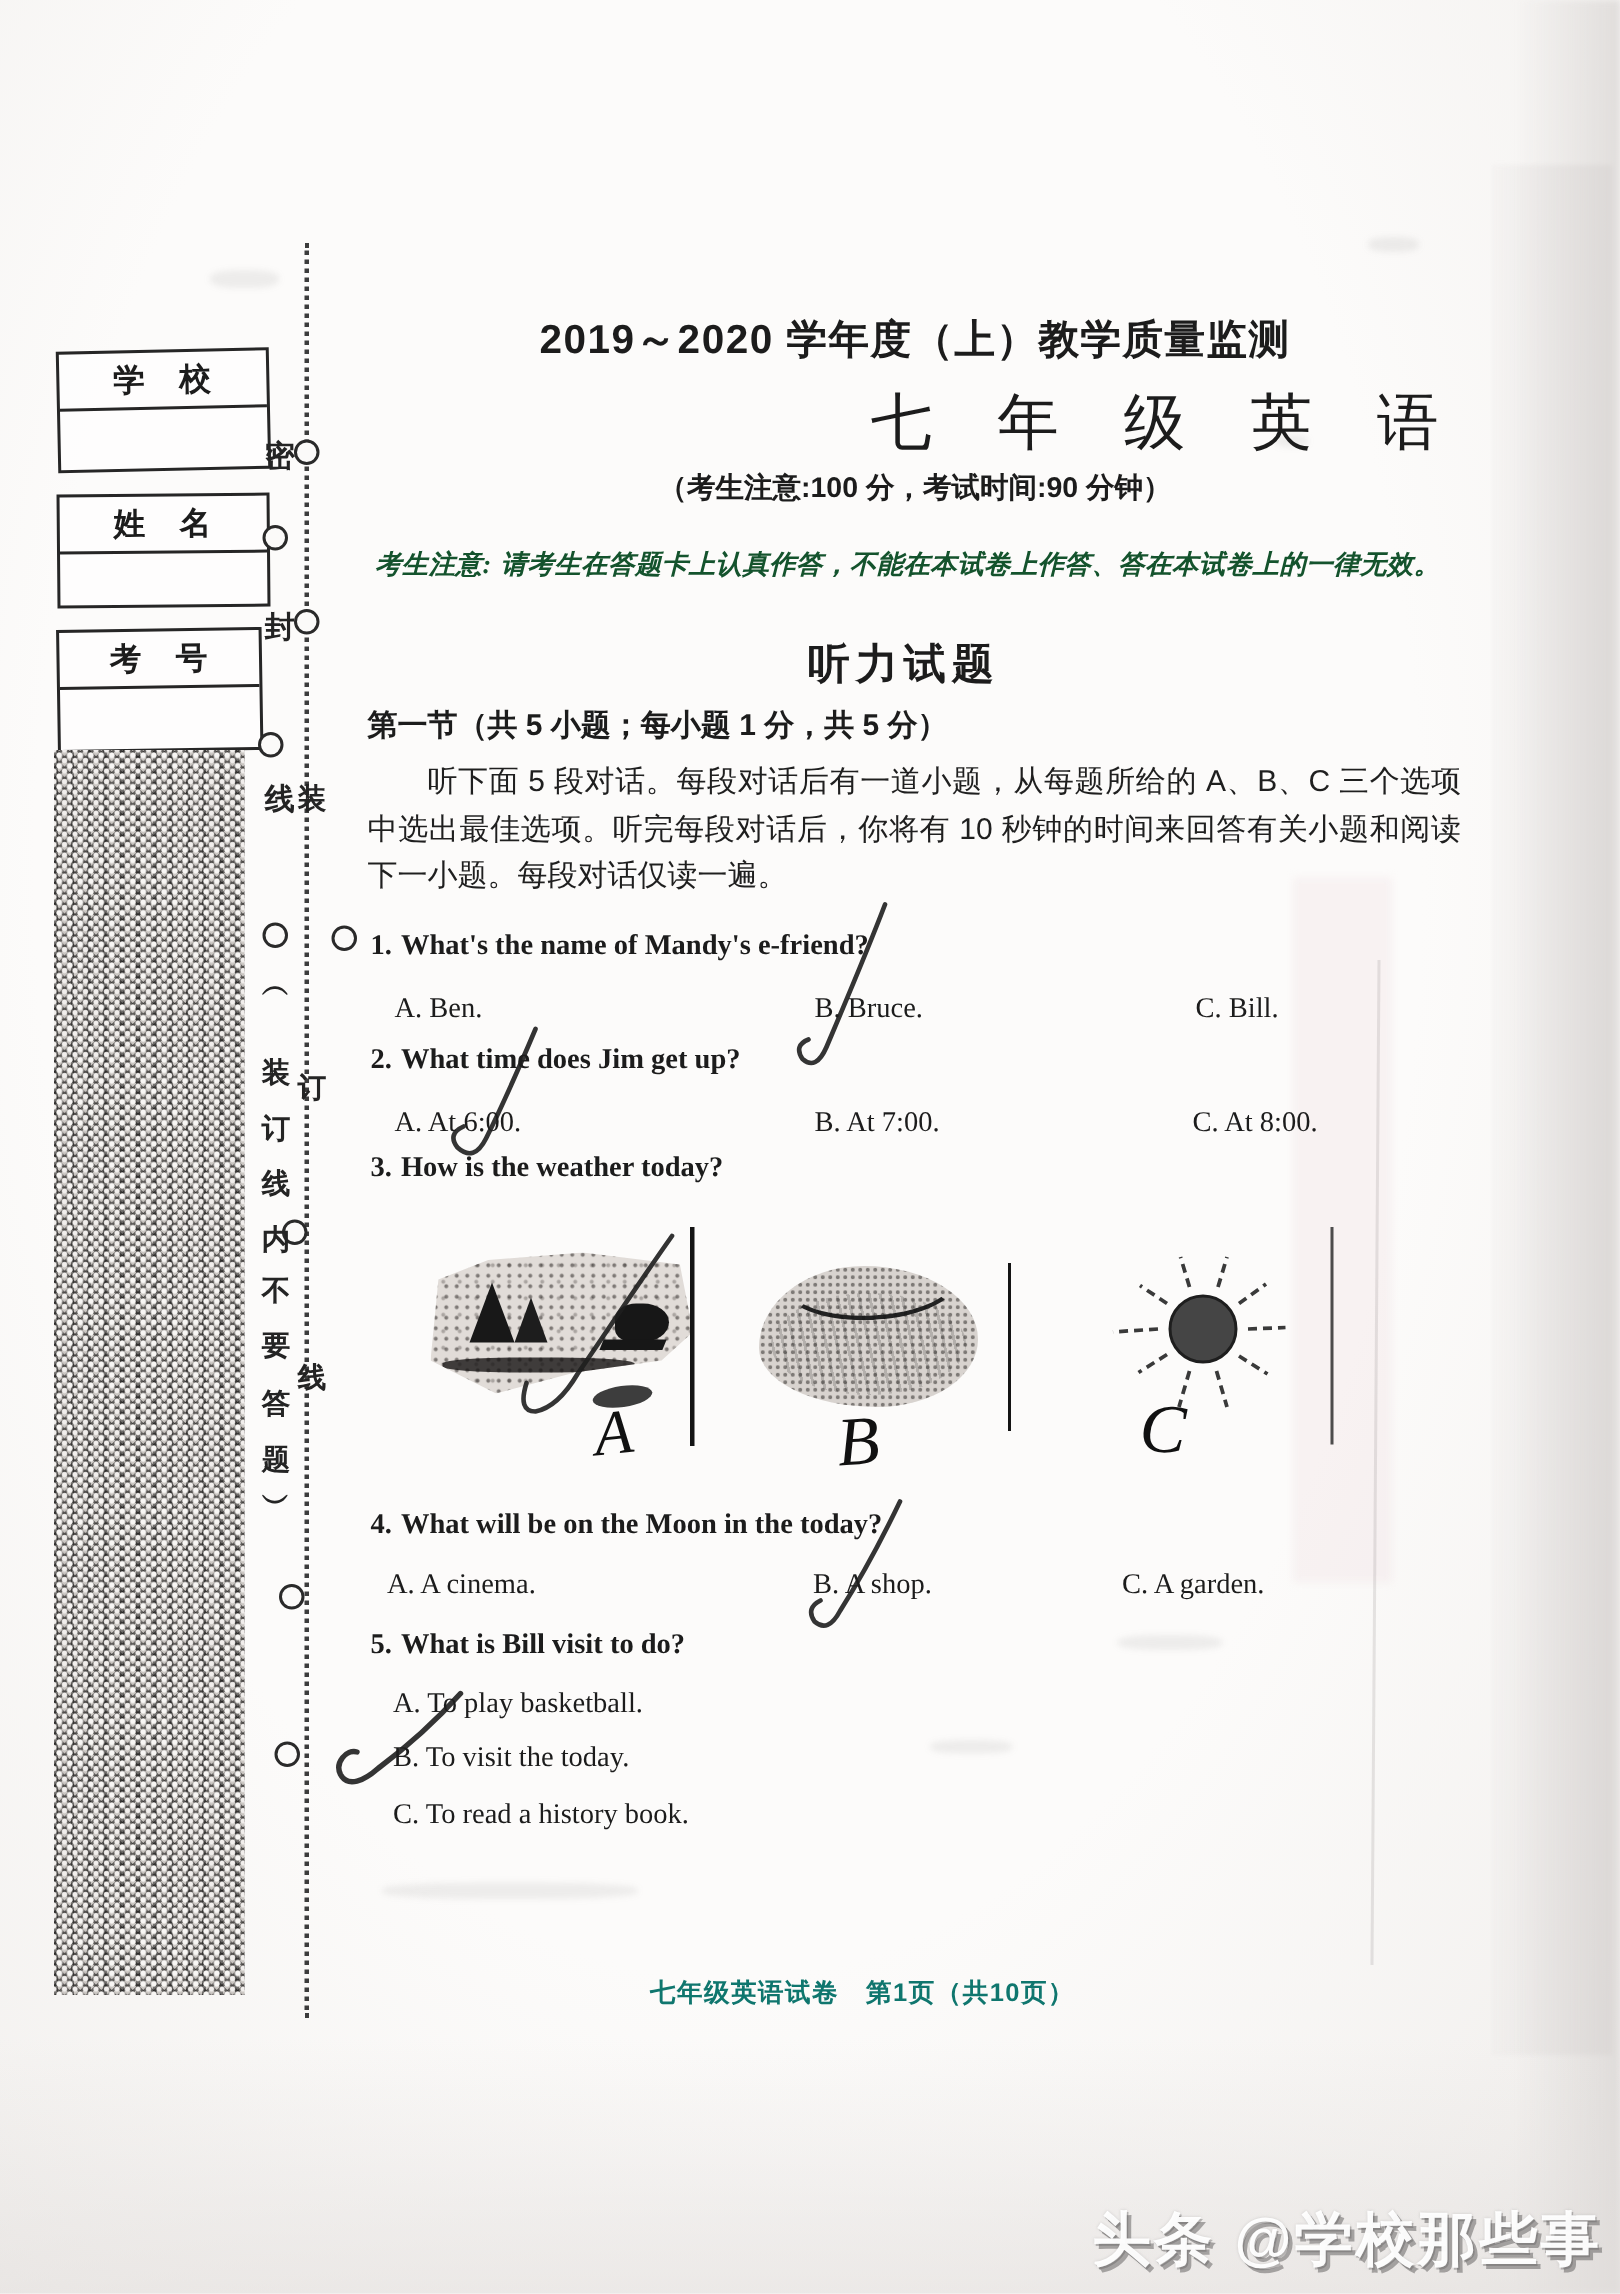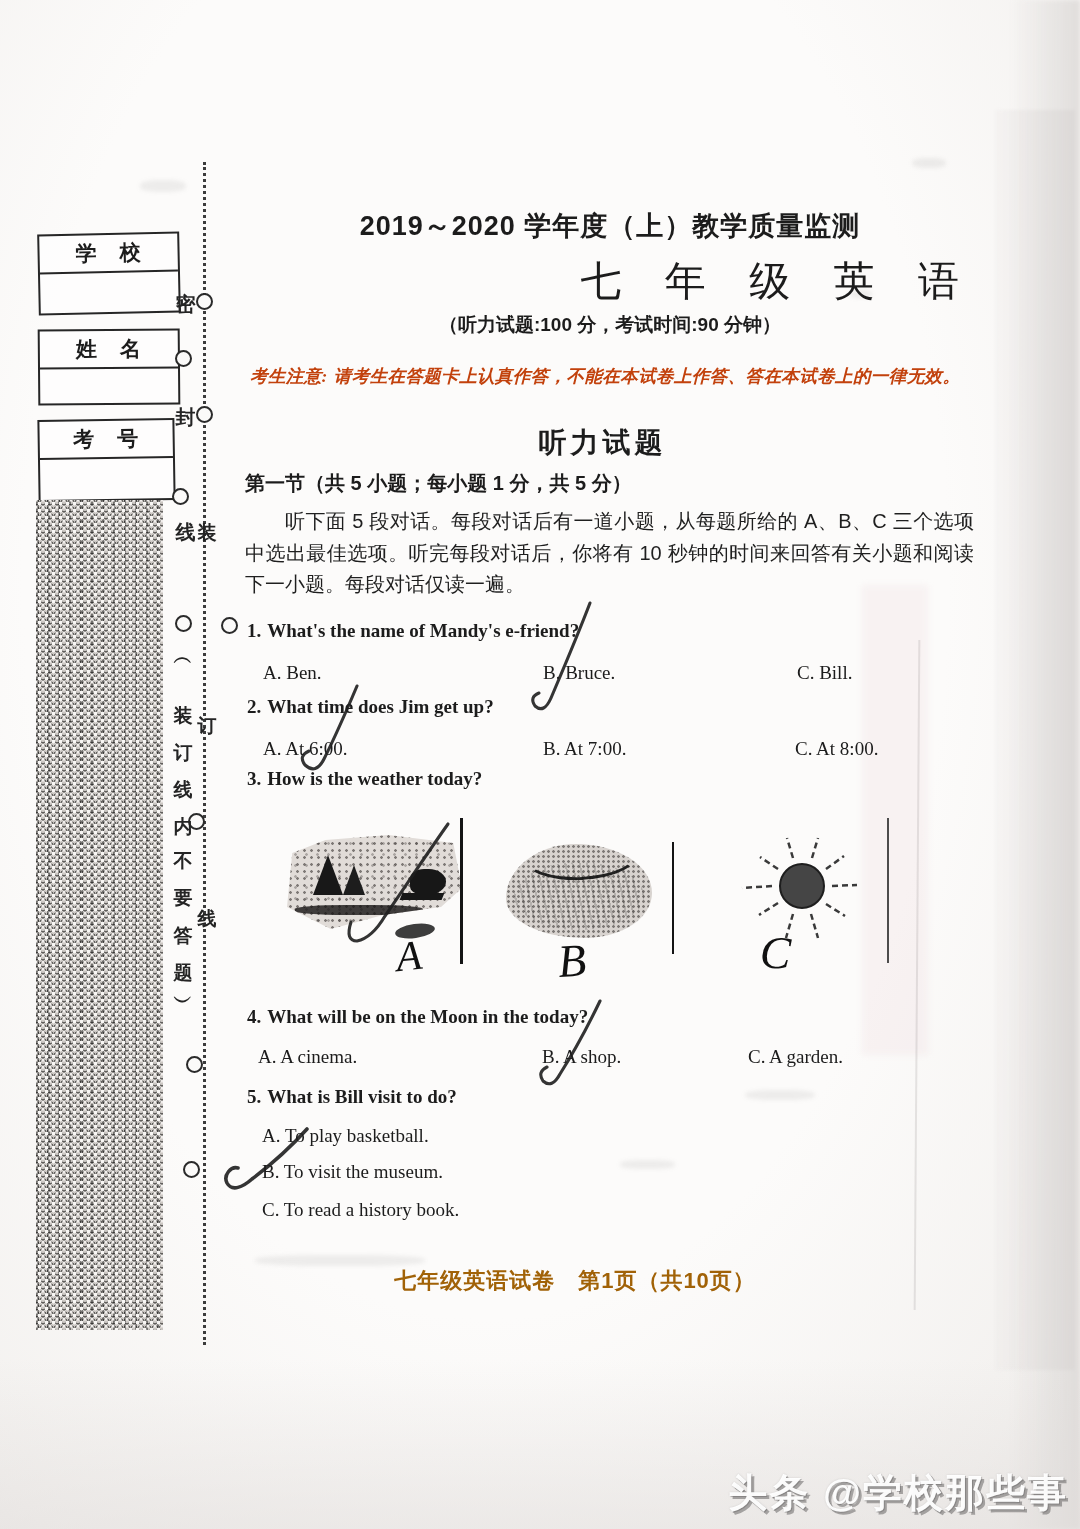--- a/index.html
+++ b/index.html
@@ -80,21 +80,21 @@
 
   
   .cn{font-family:"Liberation Sans", sans-serif;}
   .term-title{left:245px;top:208px;width:730px;text-align:center;
     font-weight:700;font-size:27px;letter-spacing:1px;}
   .subject-title{left:245px;top:254px;width:730px;text-align:right;
     font-weight:400;font-size:41px;letter-spacing:16px;text-indent:16px;}
   .exam-meta{left:245px;top:312px;width:730px;text-align:center;
     font-weight:700;font-size:19px;}
   .notice{left:250px;top:364px;width:724px;font-size:17.5px;font-weight:600;
-    font-style:italic;letter-spacing:.4px;color:#c2410c;}
+    font-style:italic;letter-spacing:.4px;color:#14532d;}
   .notice b{margin-right:6px;}
 
   
   .sec-title{left:245px;top:424px;width:715px;text-align:center;
     font-weight:700;font-size:28px;letter-spacing:4px;}
   .part-head{left:245px;top:470px;font-weight:700;font-size:20px;}
   .instr{left:245px;top:506px;width:729px;font-weight:400;font-size:20px;
     line-height:31.5px;text-indent:2em;text-align:justify;color:#1f1f1f;}
 
   
@@ -139,22 +139,22 @@
     background:repeating-linear-gradient(78deg, rgba(0,0,0,.28) 0 2px, transparent 2px 7px);
     opacity:.6;border-radius:50%;
   }
   .divline{position:absolute;background:#141414;}
   .hand-letter{
     position:absolute;font-family:"Liberation Serif", serif;font-style:italic;
     font-weight:400;color:#111;
   }
 
   
-  .footer{left:300px;top:1266px;width:550px;text-align:center;
-    font-weight:600;font-size:22px;letter-spacing:1px;color:#a16207;}
+  .footer{left:300px;top:1317px;width:550px;text-align:center;
+    font-weight:600;font-size:17px;letter-spacing:1px;color:#0f766e;}
   .watermark{
     position:absolute;right:12px;top:1466px;
     font-family:Liberation Sans, sans-serif;font-weight:700;font-size:39px;letter-spacing:2px;
     color:rgba(255,255,255,.96);
     text-shadow:3px 3px 0 rgba(92,90,90,.5), 1px 1px 0 rgba(120,118,118,.45), 0 0 2px rgba(150,148,148,.35);
     white-space:nowrap;
   }
   .checks{position:absolute;left:0;top:0;pointer-events:none;}
 </style>
 </head>
@@ -199,21 +199,21 @@
 <div class="ring" style="left:188px;top:813px"></div>
 <div class="ring" style="left:186px;top:1056px"></div>
 <div class="ring" style="left:183px;top:1161px"></div>
 
 <div class="vtext seal-chars">密封线</div>
 <div class="vtext bind-note">（装订线内不要答题）</div>
 <div class="vtext bindline-chars">装订线</div>
 
 <div class="abs cn term-title">2019～2020 学年度（上）教学质量监测</div>
 <div class="abs cn subject-title">七 年 级 英 语</div>
-<div class="abs cn exam-meta">（听力试题:100 分，考试时间:90 分钟）</div>
+<div class="abs cn exam-meta">（考生注意:100 分，考试时间:90 分钟）</div>
 <div class="abs notice"><b>考生注意:</b><span>请考生在答题卡上认真作答，不能在本试卷上作答、答在本试卷上的一律无效。</span></div>
 
 <div class="abs cn sec-title">听力试题</div>
 <div class="abs cn part-head">第一节（共 5 小题；每小题 1 分，共 5 分）</div>
 <div class="abs cn instr">听下面 5 段对话。每段对话后有一道小题，从每题所给的 A、B、C 三个选项中选出最佳选项。听完每段对话后，你将有 10 秒钟的时间来回答有关小题和阅读下一小题。每段对话仅读一遍。</div>
 
 <div class="q" style="left:247px;top:620px">
   <span class="q-num">1.</span><span>What's the name of Mandy's e-friend?</span>
 </div>
 <span class="opt" style="left:263px;top:662px">A. Ben.</span>
@@ -269,21 +269,21 @@
   <span class="q-num">4.</span><span>What will be on the Moon in the today?</span>
 </div>
 <span class="opt" style="left:258px;top:1046px">A. A cinema.</span>
 <span class="opt" style="left:542px;top:1046px">B. A shop.</span>
 <span class="opt" style="left:748px;top:1046px">C. A garden.</span>
 
 <div class="q" style="left:247px;top:1086px">
   <span class="q-num">5.</span><span>What is Bill visit to do?</span>
 </div>
 <span class="opt" style="left:262px;top:1125px">A. To play basketball.</span>
-<span class="opt" style="left:262px;top:1161px">B. To visit the museum.</span>
+<span class="opt" style="left:262px;top:1161px">B. To visit the today.</span>
 <span class="opt" style="left:262px;top:1199px">C. To read a history book.</span>
 
 <svg class="checks" width="1080" height="1529" viewBox="0 0 1080 1529">
   <g fill="none" stroke="#1e1e1e" stroke-width="3.1" stroke-linecap="round" opacity=".9">
     <path d="M 590 603 C 577 637 562 672 551 698 Q 544 714 535 706 Q 529 697 539 693"></path>
     <path d="M 357 686 C 346 712 334 739 324 759 Q 316 775 305 765 Q 298 756 309 751"></path>
     <path d="M 448 824 C 426 855 403 890 385 916 Q 372 938 357 941 Q 345 941 351 922"></path>
     <path d="M 600 1001 C 587 1028 572 1055 560 1074 Q 552 1089 543 1081 Q 537 1072 547 1067"></path>
     <path d="M 307 1129 C 289 1149 268 1167 252 1179 C 243 1187 232 1192 227 1183 C 223 1175 231 1166 238 1168" stroke-width="3.6"></path>
   </g>

